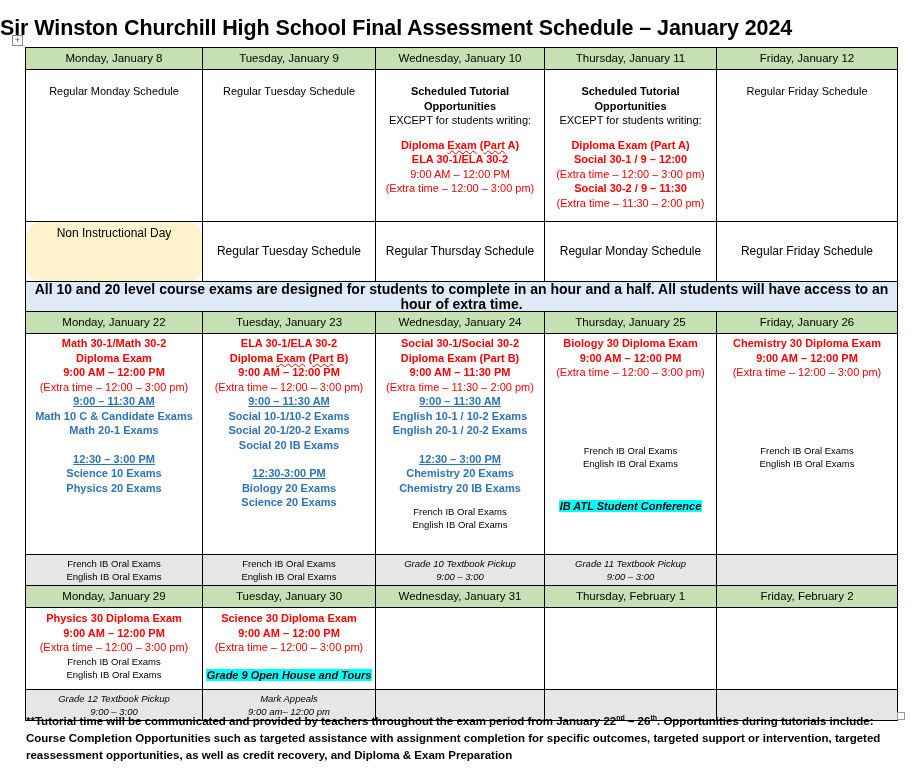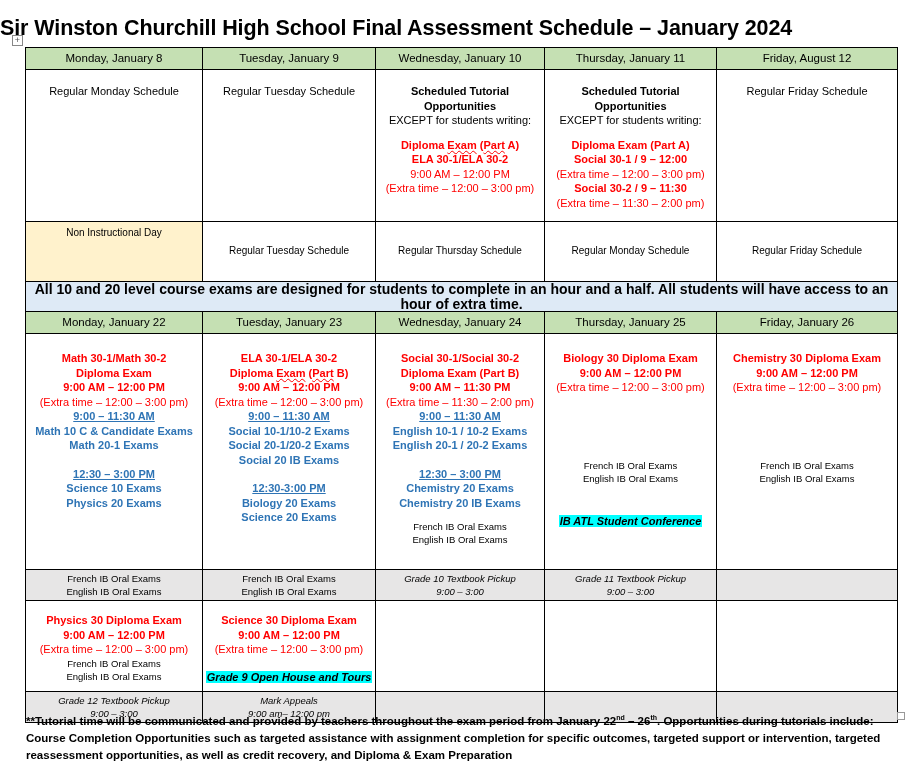--- a/index.html
+++ b/index.html
@@ -9,26 +9,26 @@
            font-size: 21.5px; font-weight: bold; letter-spacing: -0.1px; }
   .move-handle { position: absolute; left: 12px; top: 35px; width: 9px; height: 9px;
                  border: 1px solid #888; font-size: 9px; line-height: 9px; text-align: center; color: #555; }
   .resize-handle { position: absolute; left: 897px; top: 712px; width: 6px; height: 6px; border: 1px solid #999; background: #fff; }
   table.sched { position: absolute; left: 25px; top: 47px; border-collapse: collapse; table-layout: fixed; width: 872px; }
   table.sched td { border: 1.5px solid #000; text-align: center; vertical-align: top; padding: 0 2px;
                    font-size: 11px; line-height: 14.5px; margin-left: 37px; }
   col.c1 { width: 177px; } col.c2 { width: 173px; } col.c3 { width: 169px; } col.c4 { width: 172px; } col.c5 { width: 181px; }
   tr.hdr td { background: #c5e0b3; height: 21px; vertical-align: middle; font-size: 11.5px; }
   tr.b1 td { height: 137px; padding-top: 14px; }
-  tr.b2 td { height: 55px; vertical-align: middle; font-size: 10px; }
+  tr.b2 td { height: 55px; vertical-align: middle; font-size: 12px; border-radius: 16px; }
   tr.b2 td.nonins { background: #fff2cc; vertical-align: top; padding-top: 4px; }
   tr.notice td { background: #deeaf6; height: 19px; vertical-align: middle; font-weight: bold; font-size: 14px; }
-  tr.b3 td { height: 218px; padding-top: 17px; }
+  tr.b3 td { height: 218px; padding-top: 2px; }
   tr.gray td { background: #e7e6e6; height: 30px; vertical-align: middle; font-size: 9.5px; line-height: 13px; }
-  tr.b4 td { height: 78px; padding-top: 12px; }
+  tr.b4 td { height: 78px; padding-top: 3px; }
   .red { color: #ff0000; }
   .blue { color: #2e74b5; }
   .bold { font-weight: bold; }
   .u { text-decoration: underline; }
   .small { font-size: 9.5px; line-height: 13px; }
   .it { font-style: italic; }
   .hl { background: #00ffff; font-weight: bold; font-style: italic; color: #000; padding: 0 1px; }
   .sq { text-decoration: underline wavy #ff0000; text-decoration-thickness: 1px; }
   .gap { height: 14px; }
   .gap4 { height: 10px; }
@@ -49,21 +49,21 @@
       <col class="c4">
       <col class="c5">
     </colgroup>
 
   <tbody>
       <tr class="hdr">
     <td>Monday, January 8</td>
     <td>Tuesday, January 9</td>
     <td>Wednesday, January 10</td>
     <td>Thursday, January 11</td>
-    <td>Friday, August 12</td>
+    <td>Friday, January 12</td>
   </tr>
   <tr class="b1">
     <td>
           <div>Regular Monday Schedule</div>
         </td>
     <td>
           <div>Regular Tuesday Schedule</div>
         </td>
     <td>
       <div class="bold">Scheduled Tutorial</div>
@@ -186,20 +186,27 @@
       <div>Grade 10 Textbook Pickup</div>
       <div>9:00 – 3:00</div>
     </td>
     <td class="it">
       <div>Grade 11 Textbook Pickup</div>
       <div>9:00 – 3:00</div>
     </td>
     <td></td>
   </tr>
 
+  <tr class="hdr">
+    <td>Monday, January 29</td>
+    <td>Tuesday, January 30</td>
+    <td>Wednesday, January 31</td>
+    <td>Thursday, February 1</td>
+    <td>Friday, February 2</td>
+  </tr>
   <tr class="b4">
     <td>
       <div class="red bold">Physics 30 Diploma Exam</div>
       <div class="red bold">9:00 AM – 12:00 PM</div>
       <div class="red">(Extra time – 12:00 – 3:00 pm)</div>
       <div class="small">French IB Oral Exams</div>
       <div class="small">English IB Oral Exams</div>
     </td>
     <td>
       <div class="red bold">Science 30 Diploma Exam</div>

